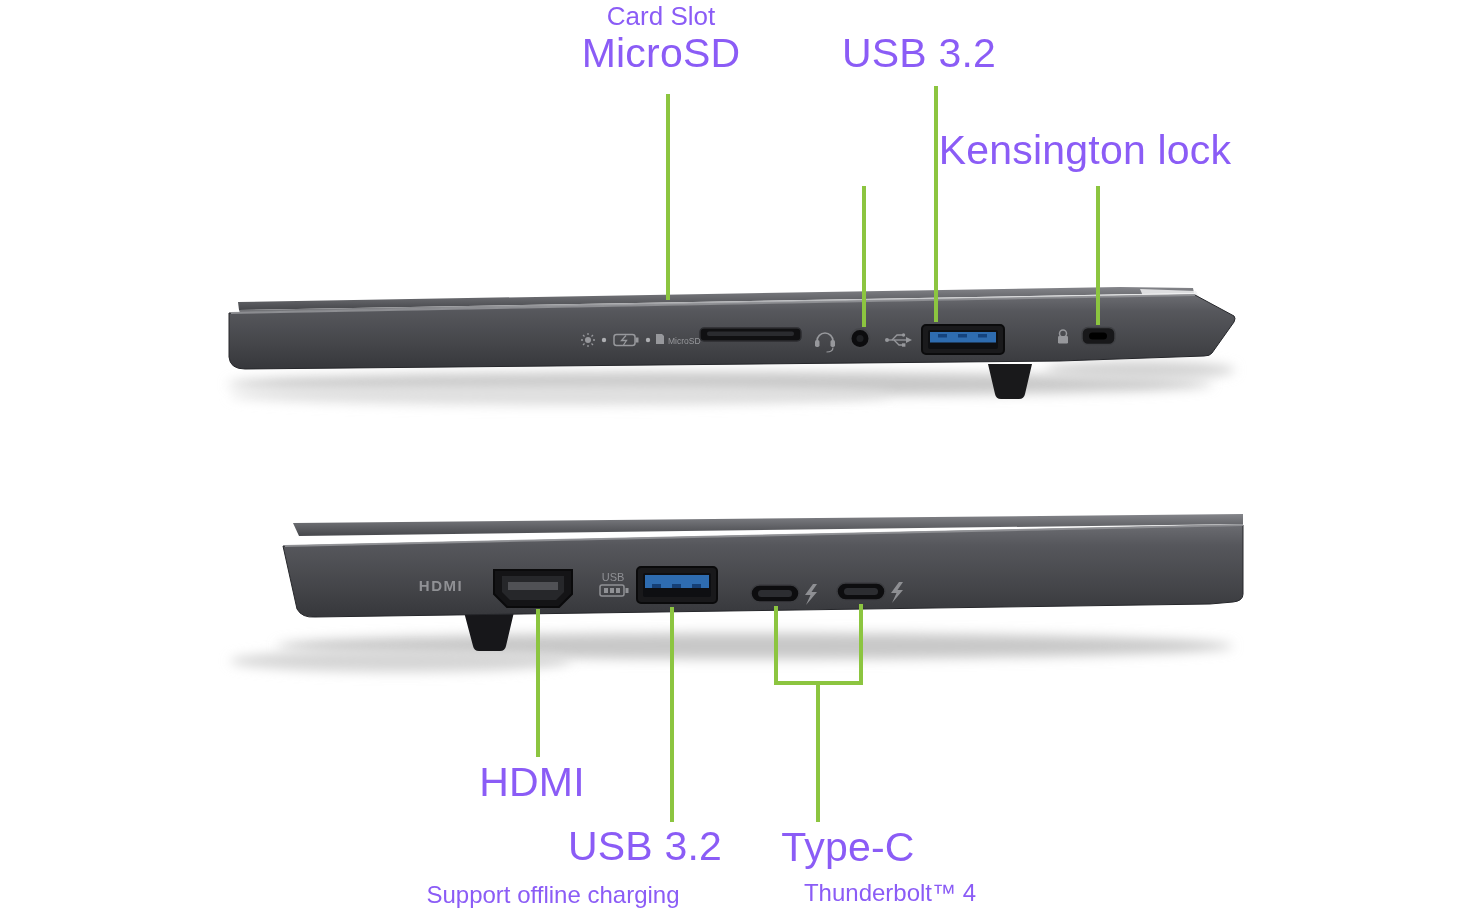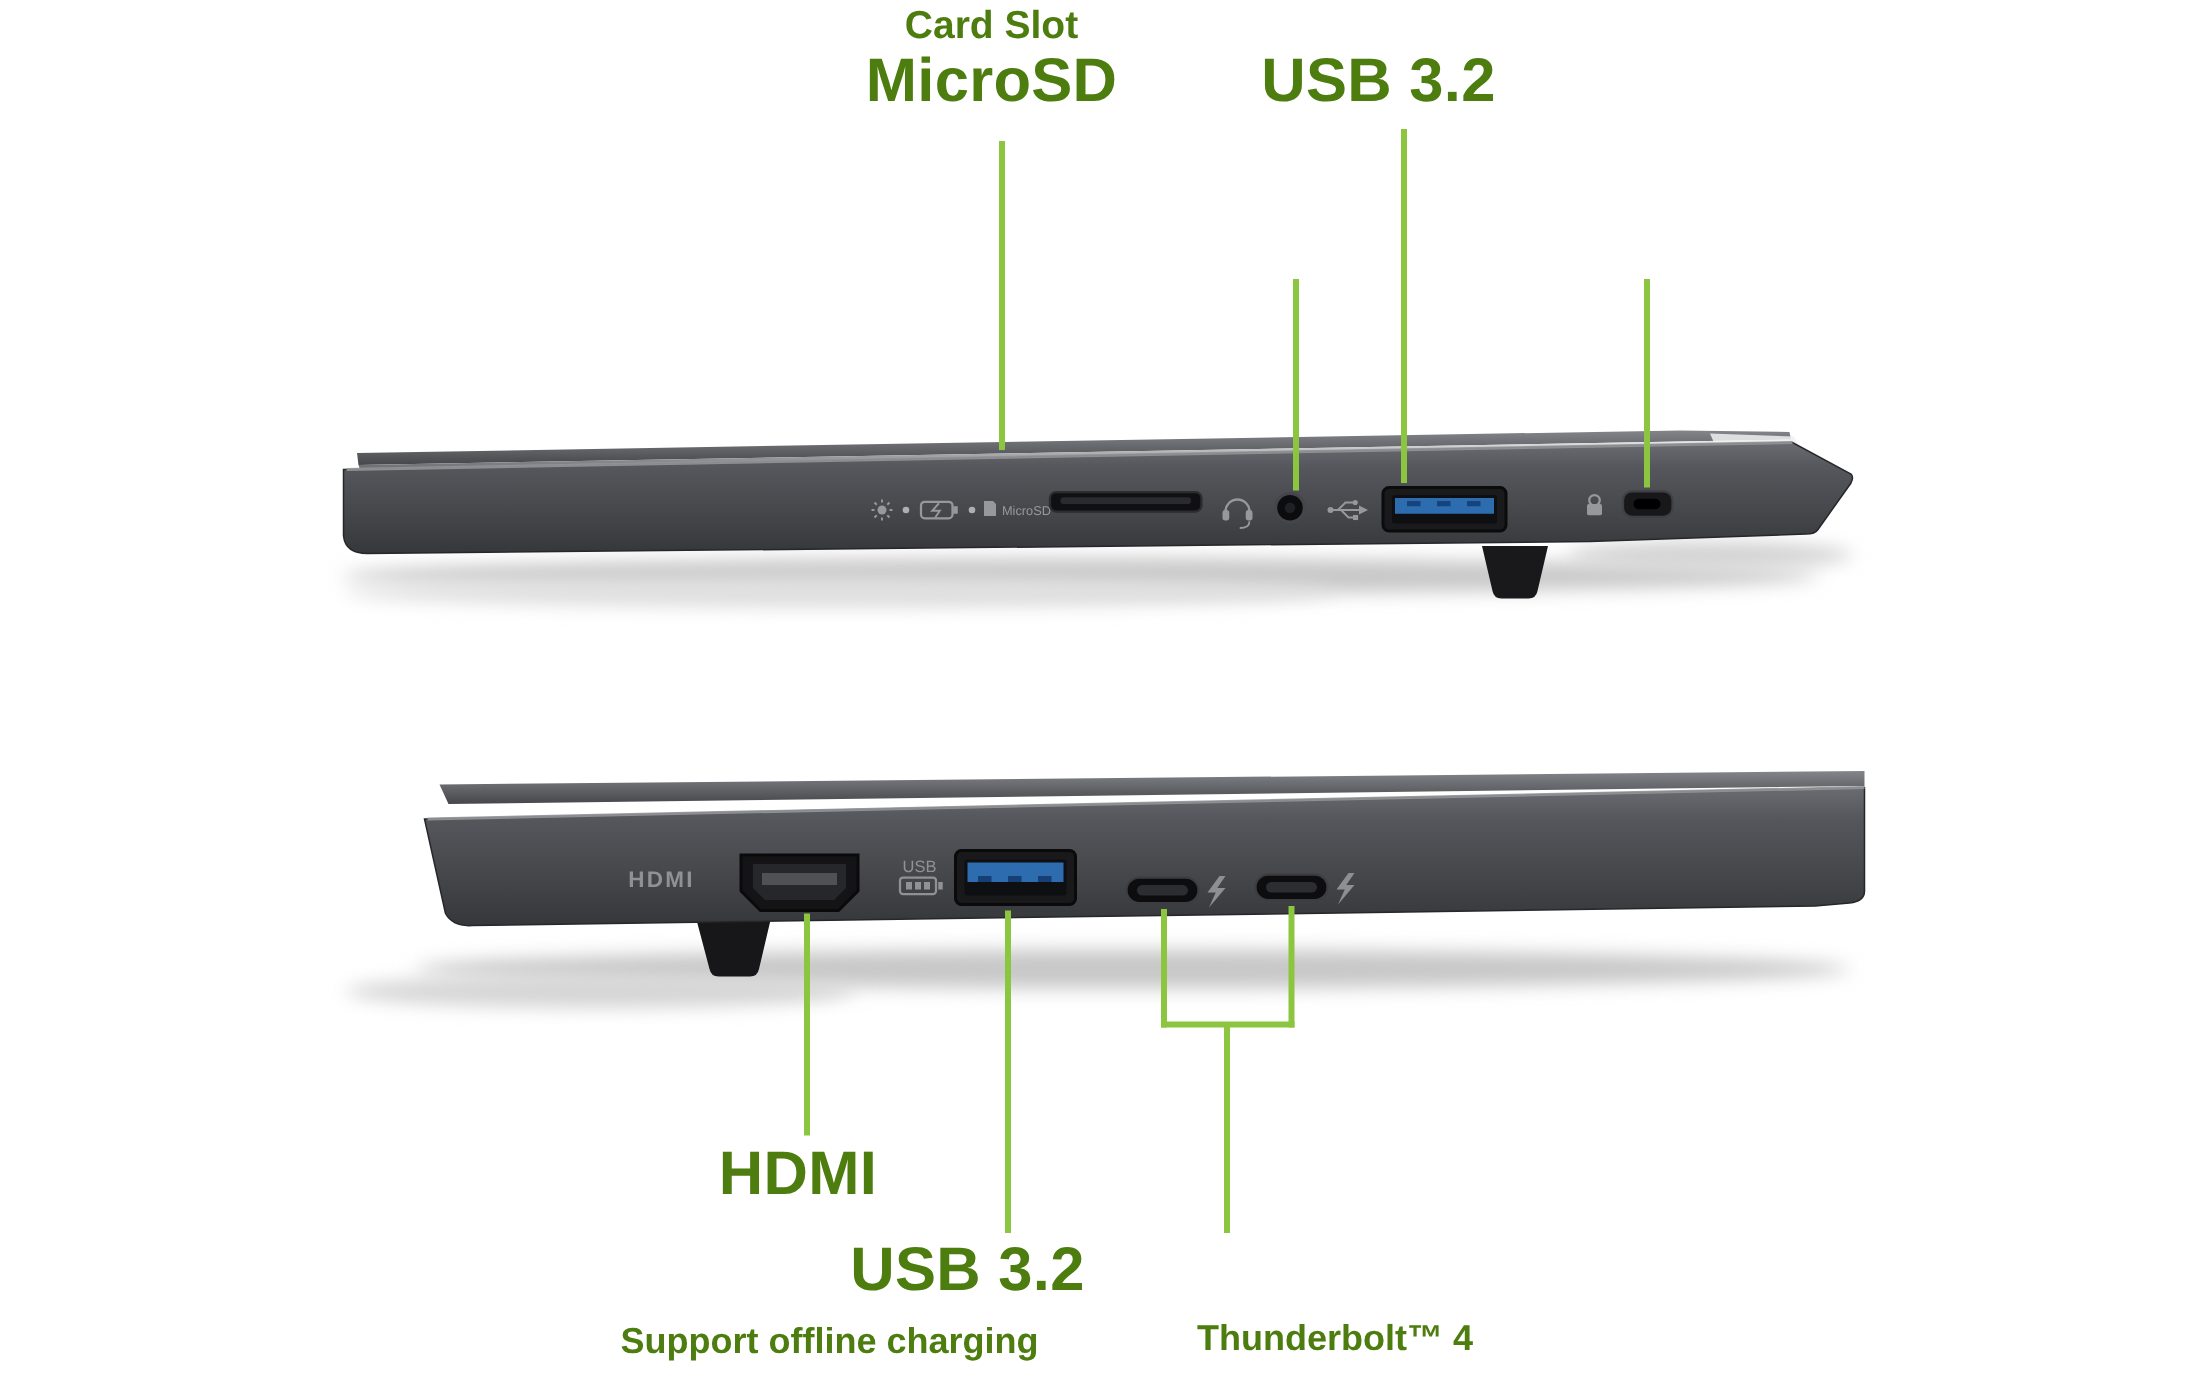--- a/index.html
+++ b/index.html
@@ -5,21 +5,21 @@
   * { margin:0; padding:0; box-sizing:border-box; }
   html,body { background:#ffffff; }
   body { font-family:"Liberation Sans", sans-serif; }
   .canvas {
     position:relative; width:1458px; height:918px;
     background:#ffffff; overflow:hidden;
   }
   .scene { position:absolute; left:0; top:0; }
   .label {
     position:absolute; transform:translateX(-50%);
-    color:#4d7c0f; white-space:nowrap; text-align:right; line-height:1.08;font-weight:bold;
+    color:#8b5cf6; white-space:nowrap; text-align:right; line-height:1.08;
   }
   .label.big   { font-size:41px; letter-spacing:0.2px; }
   .label.small { font-size:26px; }
   .label.sub   { font-size:24px; }
   .callout { stroke:var(--accent,#8CC540); stroke-width:4; fill:none; }
   .marking-text { font-family:"Liberation Sans", sans-serif; }
 </style>
 </head>
 <body>
 
@@ -190,19 +190,21 @@
       <line class="callout" x1="776" y1="606" x2="776" y2="685"></line>
       <line class="callout" x1="861" y1="604" x2="861" y2="685"></line>
       <line class="callout" x1="774" y1="683" x2="863" y2="683"></line>
       <line class="callout" x1="818" y1="683" x2="818" y2="822"></line>
     </g>
   </svg>
 
   <div class="label small" style="left:661px; top:2px;">Card Slot</div>
   <div class="label big" style="left:661px; top:31px;">MicroSD</div>
   <div class="label big" style="left:919px; top:31px;">USB 3.2</div>
+  <div class="label big" style="left:1085px; top:128px;">Kensington lock</div>
 
   <div class="label big" style="left:532px; top:760px;">HDMI</div>
   <div class="label big" style="left:645px; top:824px;">USB 3.2</div>
   <div class="label sub" style="left:553px; top:882px;">Support offline charging</div>
+  <div class="label big" style="left:848px; top:825px;">Type-C</div>
   <div class="label sub" style="left:890px; top:880px;">Thunderbolt™ 4</div>
 
 </div>
 
 </body></html>

